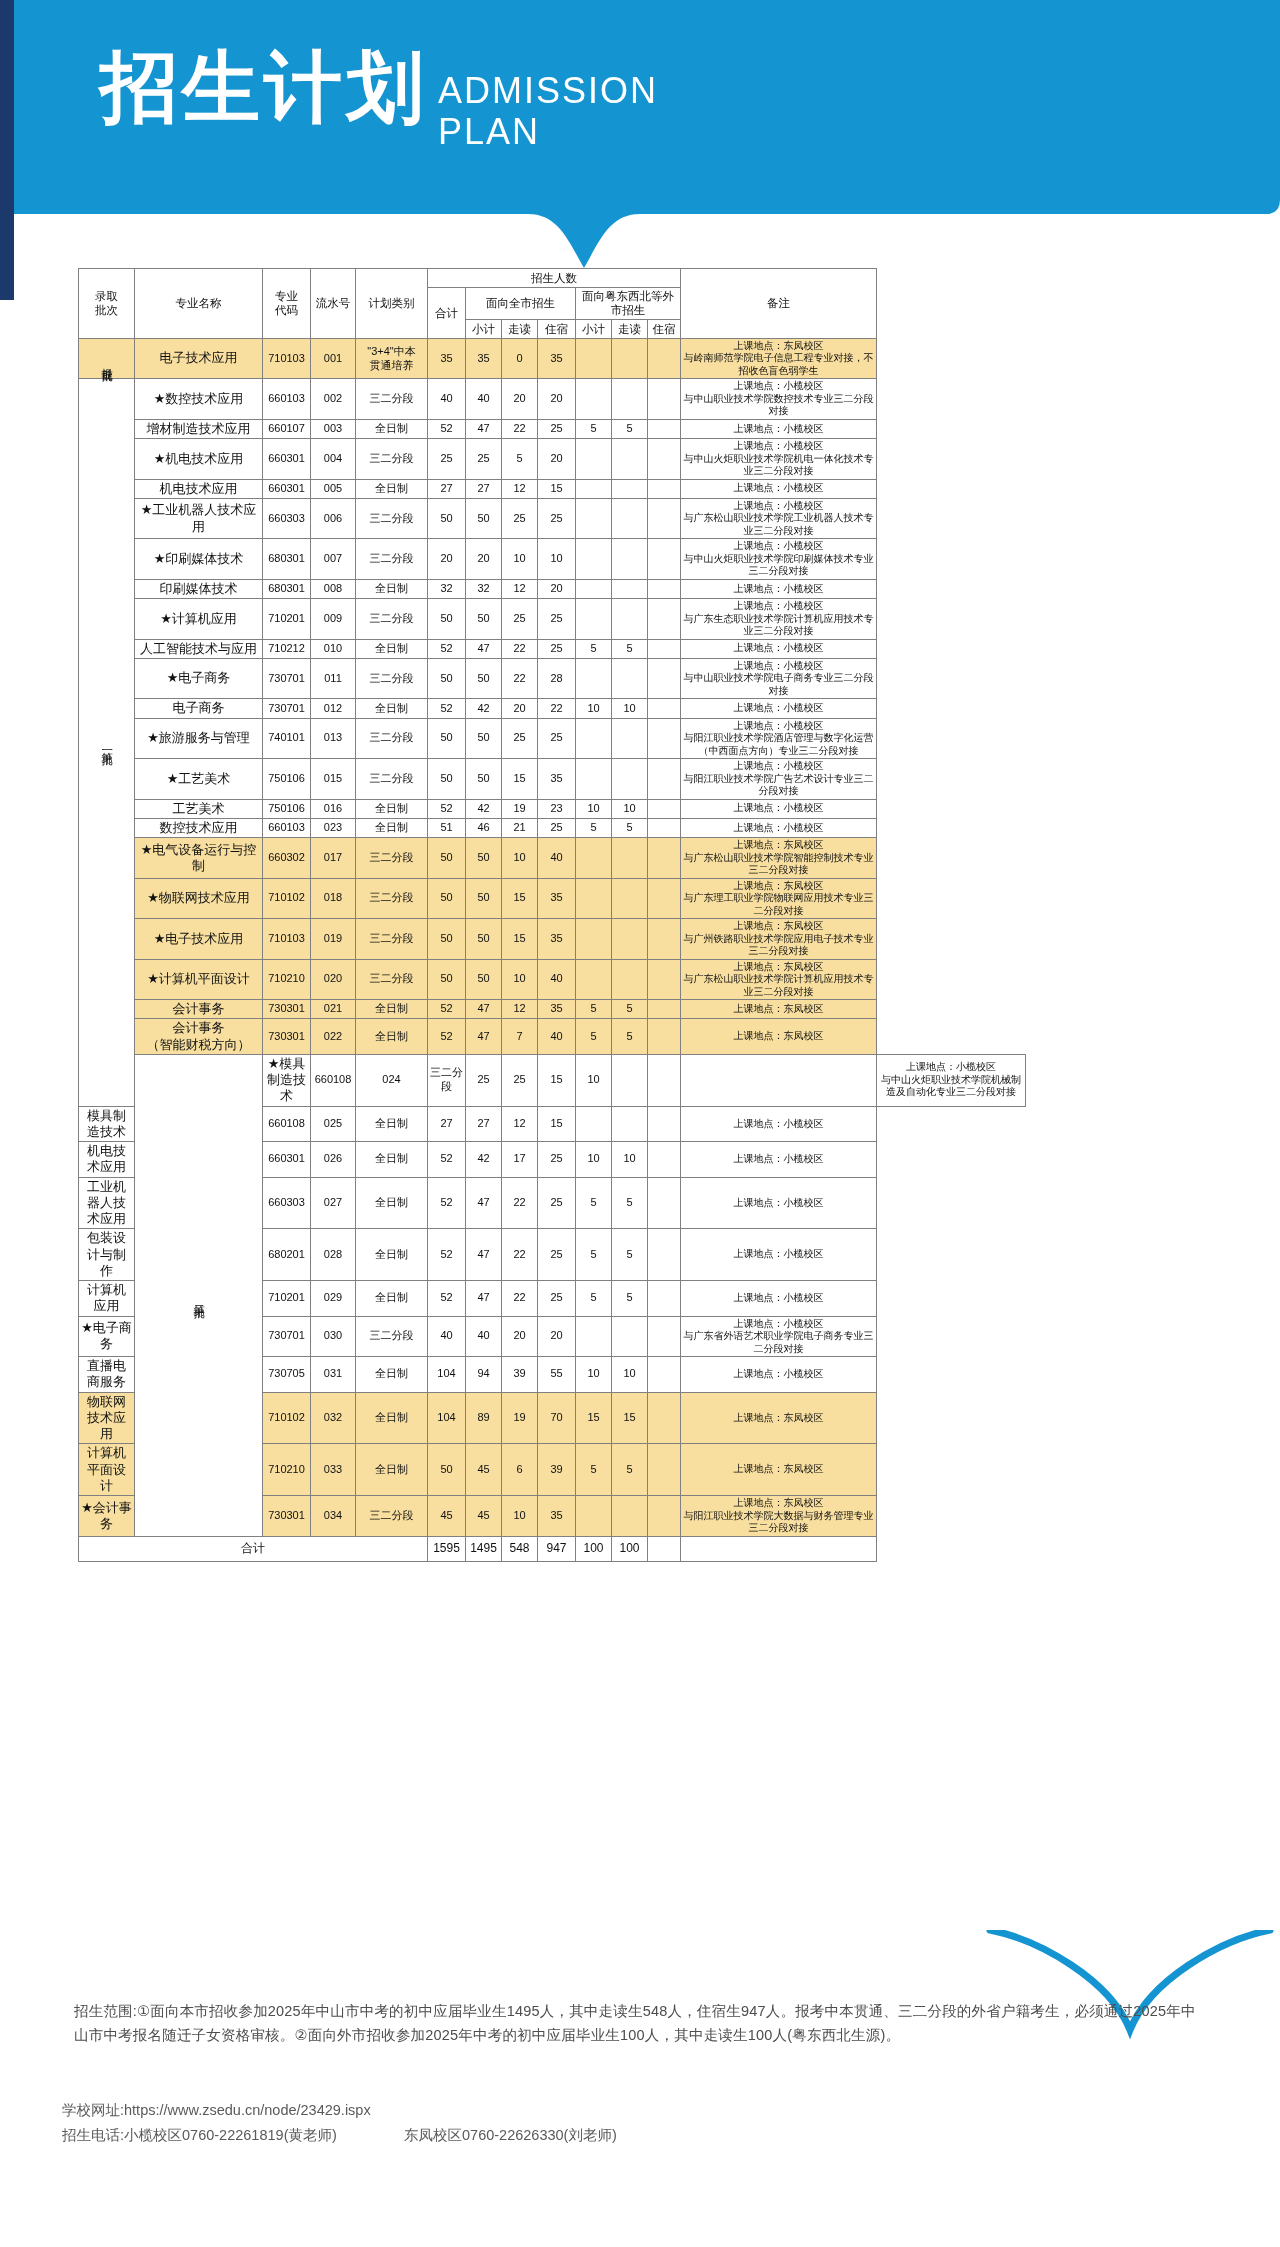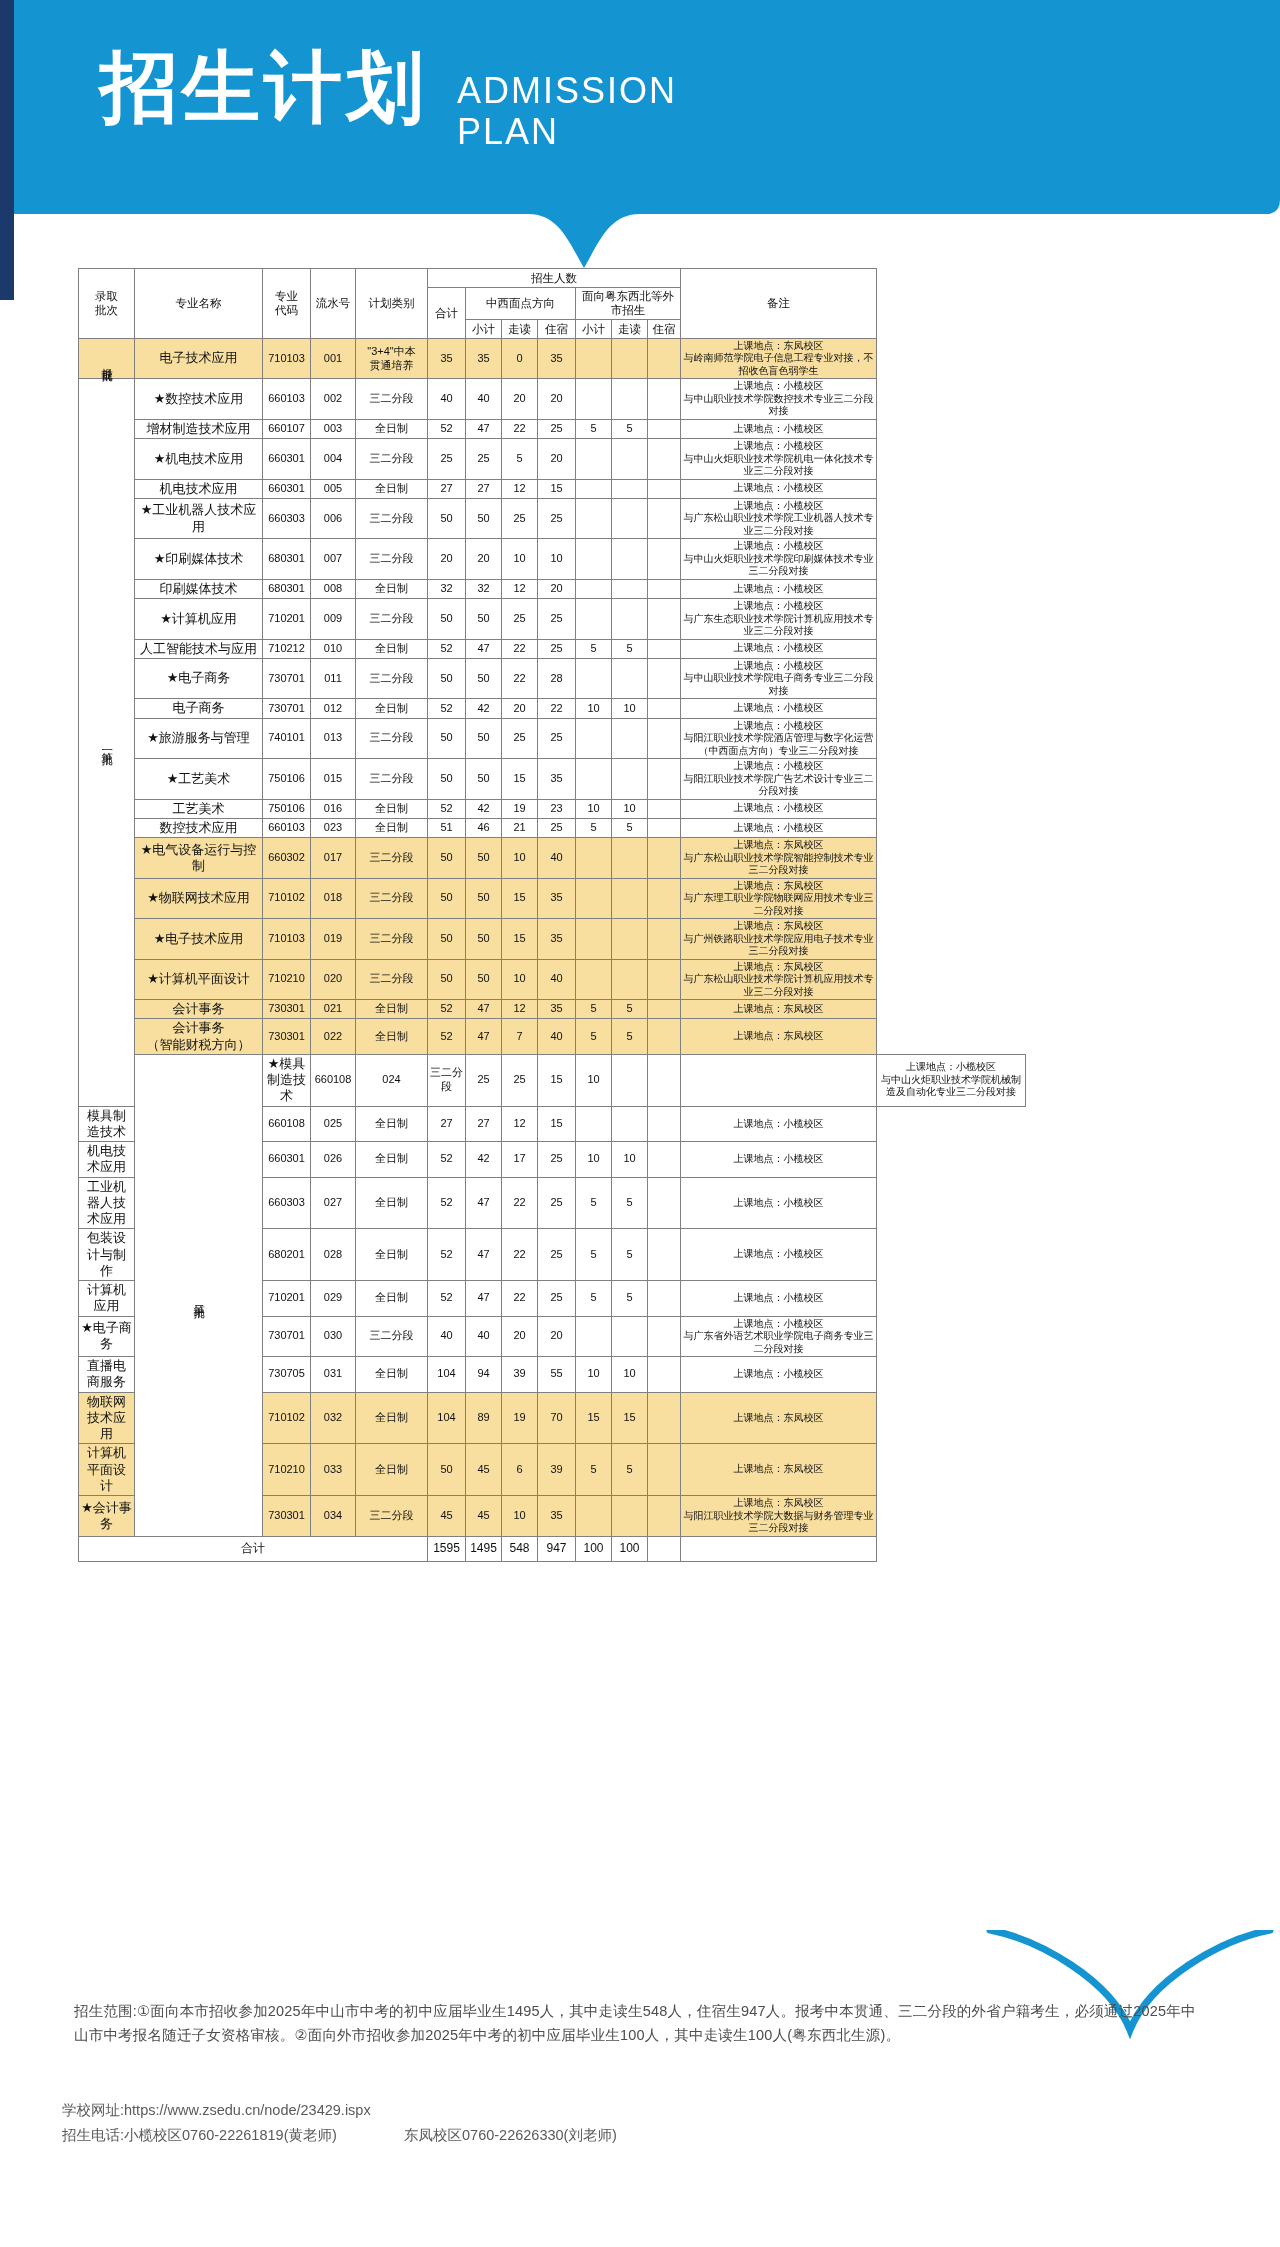--- a/index.html
+++ b/index.html
@@ -6,21 +6,21 @@
   body{
     width:1280px;height:2247px;background:#ffffff;
     font-family:"Liberation Sans","DejaVu Sans",sans-serif;
     color:#111;position:relative;overflow:hidden;
   }
   
   .banner-wrap{position:absolute;left:0;top:0;width:1280px;height:300px;overflow:hidden;}
   .banner-svg{position:absolute;left:0;top:0;}
   .banner-title{
     position:absolute;left:100px;top:48px;
-    display:flex;align-items:flex-start;gap:29px;
+    display:flex;align-items:flex-start;gap:10px;
   }
   .banner-cn{
     color:#ffffff;font-size:78px;line-height:1;letter-spacing:4px;font-weight:700;
     font-family:"DejaVu Sans","Liberation Sans",sans-serif;
   }
   .banner-en{
     color:#ffffff;font-size:36px;line-height:1.15;letter-spacing:2px;
     padding-top:22px;max-width:230px;font-weight:400;
   }
   
@@ -104,21 +104,21 @@
           <div>专业</div>
           <div>代码</div>
         </th>
         <th rowspan="3">流水号</th>
         <th rowspan="3">计划类别</th>
         <th colspan="7">招生人数</th>
         <th rowspan="3">备注</th>
       </tr>
       <tr class="hdr-h">
         <th rowspan="2">合计</th>
-        <th colspan="3">中西面点方向</th>
+        <th colspan="3">面向全市招生</th>
         <th colspan="3">面向粤东西北等外市招生</th>
       </tr>
       <tr class="hdr-h">
         <th>小计</th>
         <th>走读</th>
         <th>住宿</th>
         <th>小计</th>
         <th>走读</th>
         <th>住宿</th>
       </tr>

